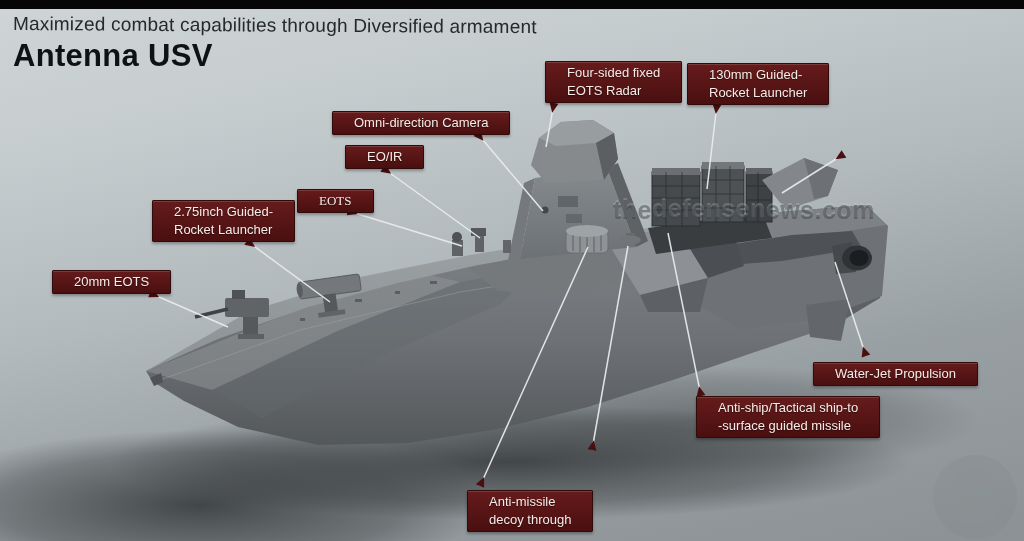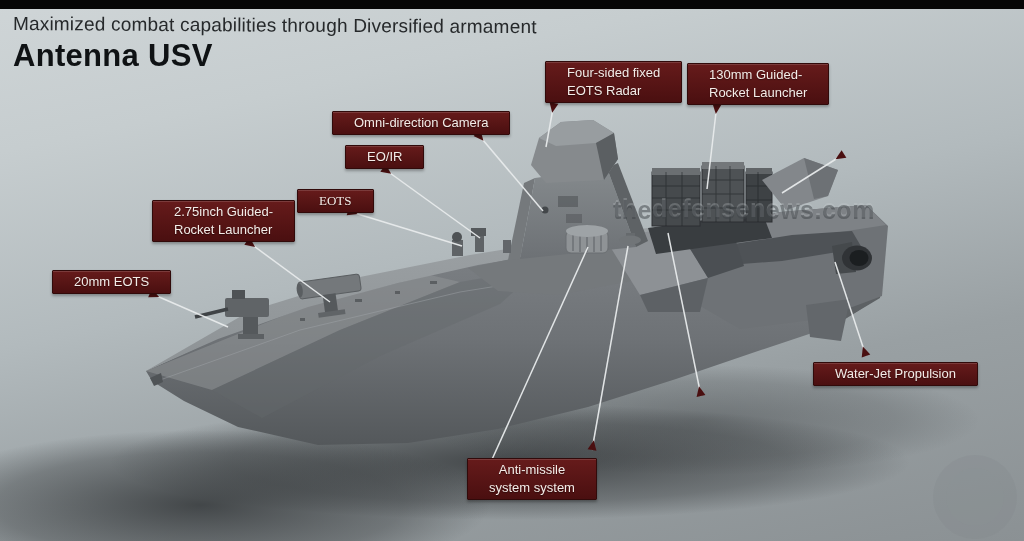--- a/index.html
+++ b/index.html
@@ -223,19 +223,23 @@
       <div class="callout" style="left: 152px; top: 200px; color: rgb(244, 236, 232); background: linear-gradient(rgb(102, 27, 27) 0%, rgb(74, 15, 16) 100%); border: 1px solid rgb(49, 10, 10);">
         <span class="line">2.75inch Guided-</span>
         <span class="line">Rocket Launcher</span>
       </div>
       <div class="callout" style="left: 52px; top: 270px; color: rgb(244, 236, 232); background: linear-gradient(rgb(102, 27, 27) 0%, rgb(74, 15, 16) 100%); border: 1px solid rgb(49, 10, 10);">
         <span class="line">20mm EOTS</span>
       </div>
       <div class="callout" style="left: 813px; top: 354px; color: rgb(244, 236, 232); background: linear-gradient(rgb(102, 27, 27) 0%, rgb(74, 15, 16) 100%); border: 1px solid rgb(49, 10, 10); margin-top: 8px;">
         <span class="line">Water-Jet Propulsion</span>
       </div>
-      <div class="callout" style="left: 467px; top: 458px; color: rgb(244, 236, 232); background: linear-gradient(rgb(102, 27, 27) 0%, rgb(74, 15, 16) 100%); border: 1px solid rgb(49, 10, 10); text-align: center;">
+      <div class="callout" style="left: 696px; top: 396px; color: rgb(244, 236, 232); background: linear-gradient(rgb(102, 27, 27) 0%, rgb(74, 15, 16) 100%); border: 1px solid rgb(49, 10, 10);">
+        <span class="line">Anti-ship/Tactical ship-to</span>
+        <span class="line">-surface guided missile</span>
+      </div>
+      <div class="callout" style="left: 467px; top: 490px; color: rgb(244, 236, 232); background: linear-gradient(rgb(102, 27, 27) 0%, rgb(74, 15, 16) 100%); border: 1px solid rgb(49, 10, 10);">
         <span class="line">Anti-missile</span>
-        <span class="line">system system</span>
+        <span class="line">decoy through</span>
       </div>
     </div>
 
 </div>
 
 </body></html>

